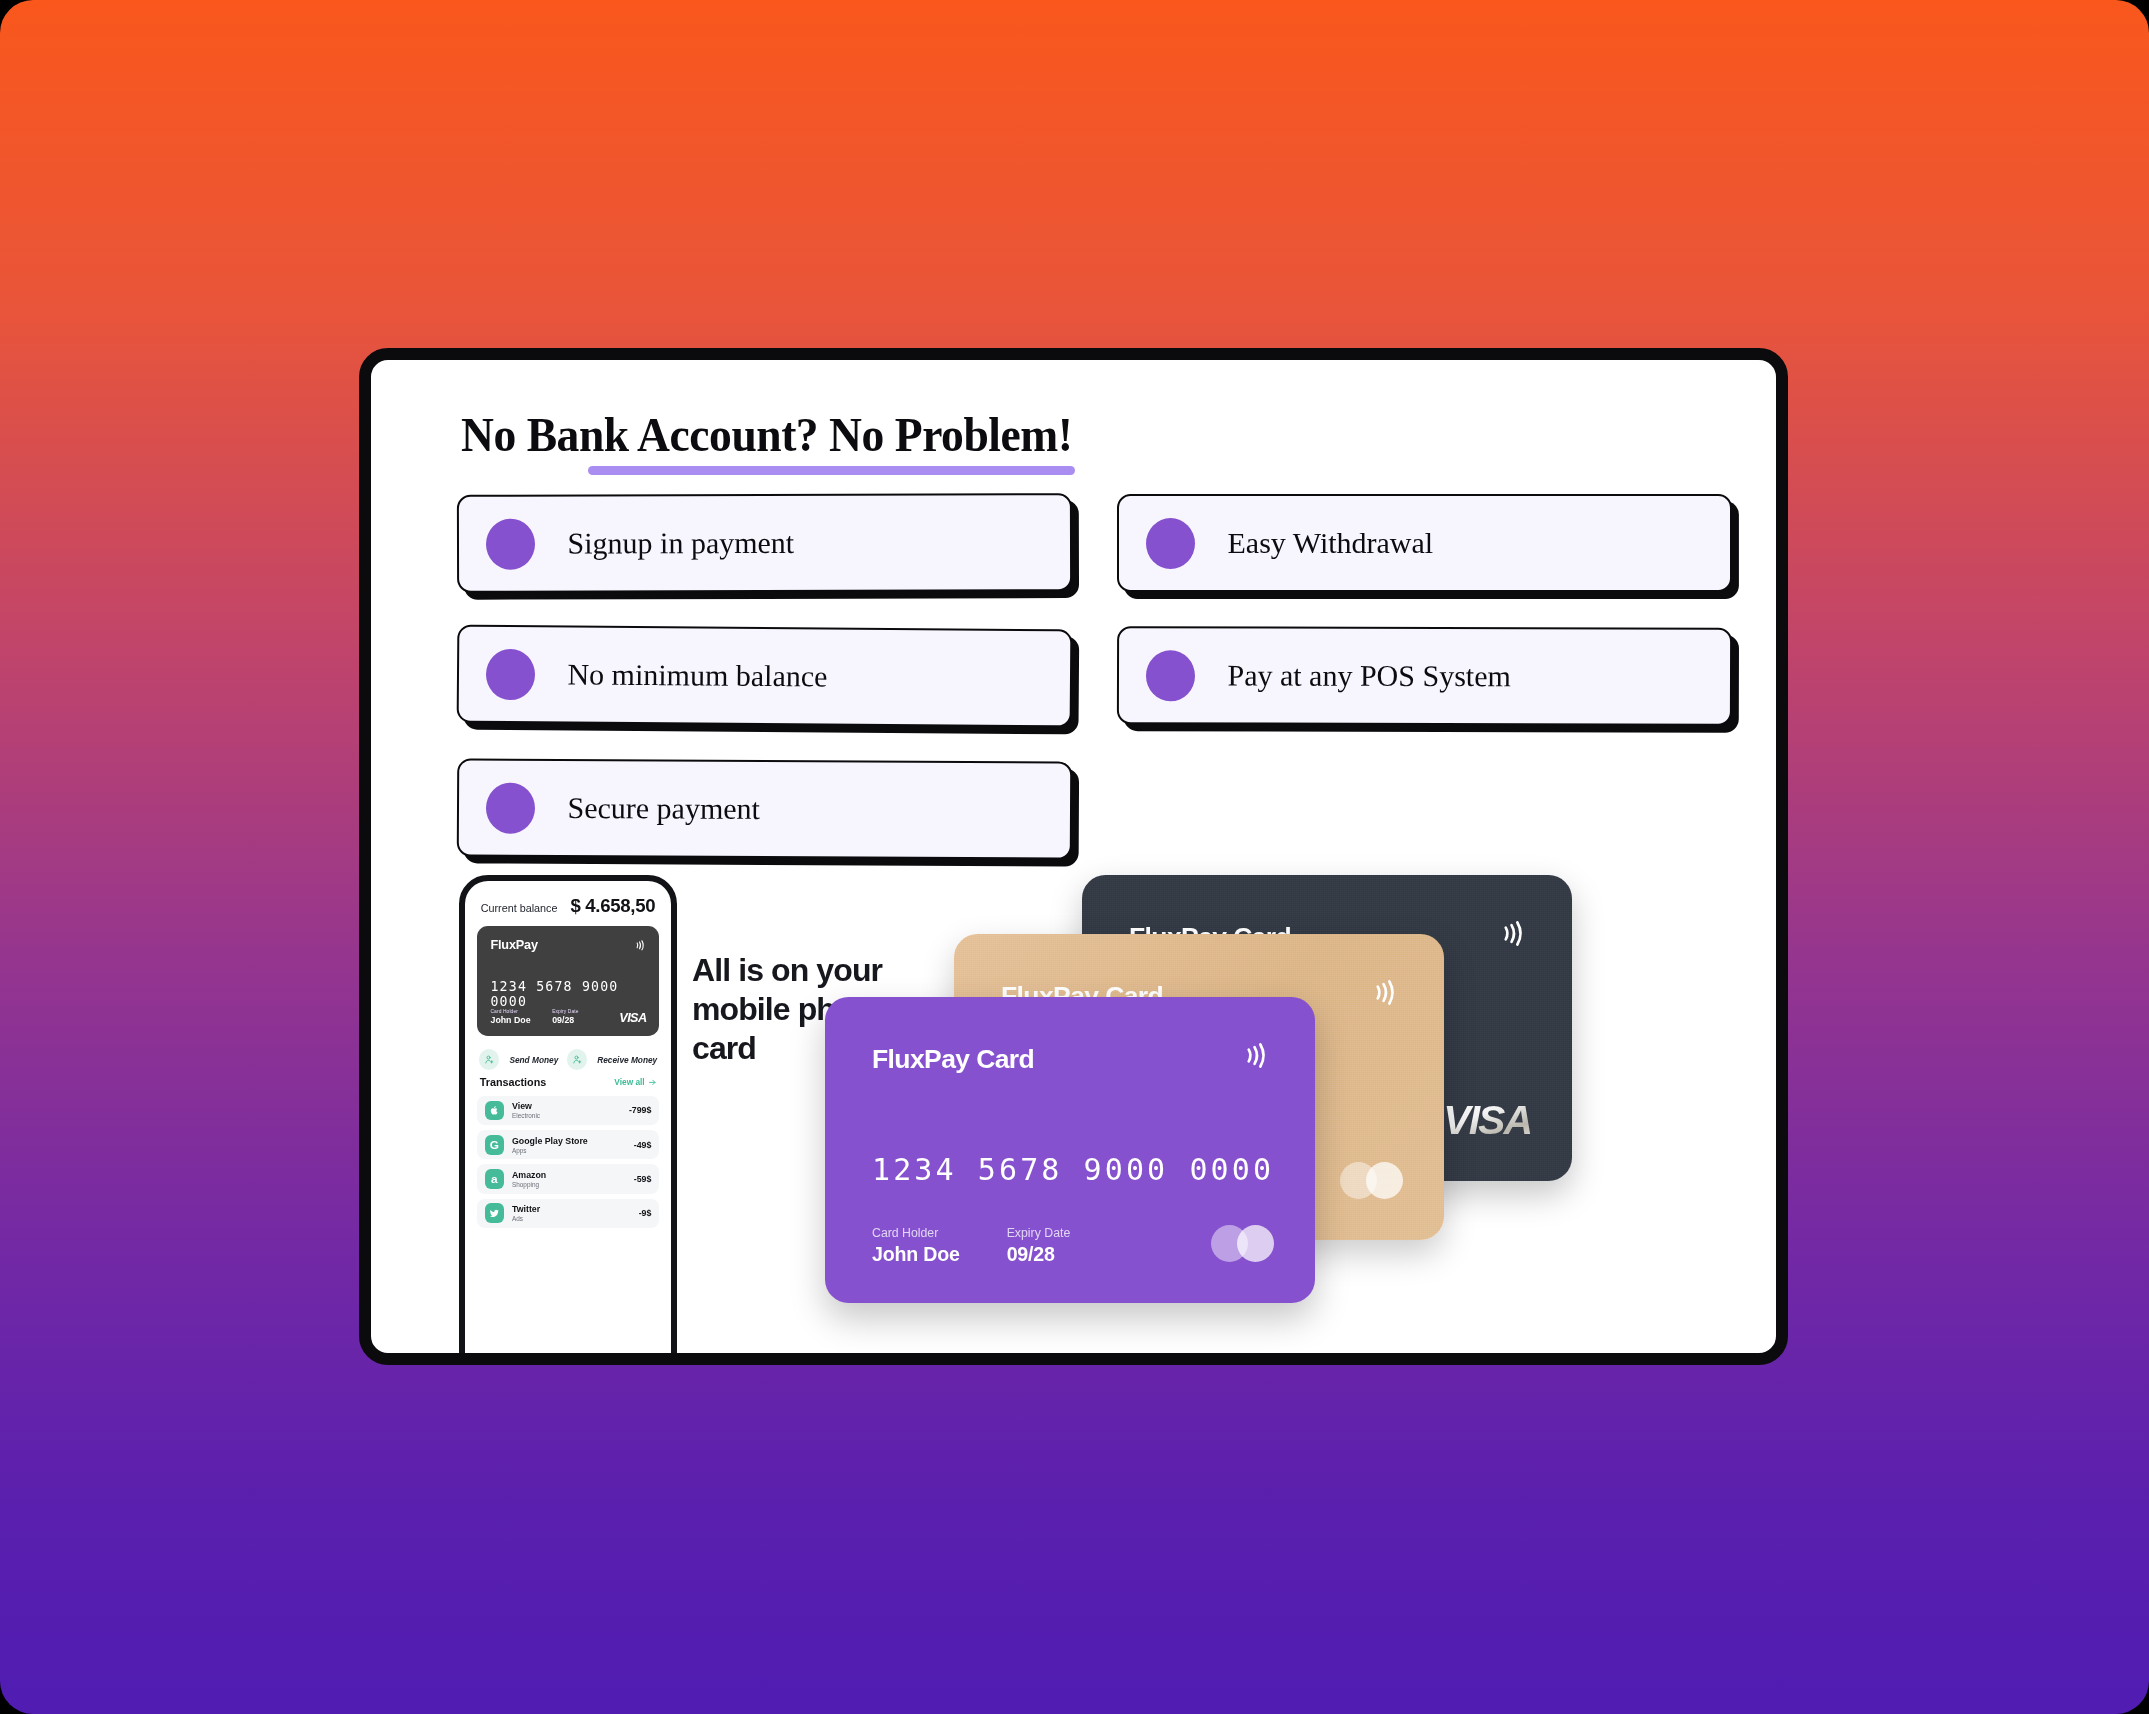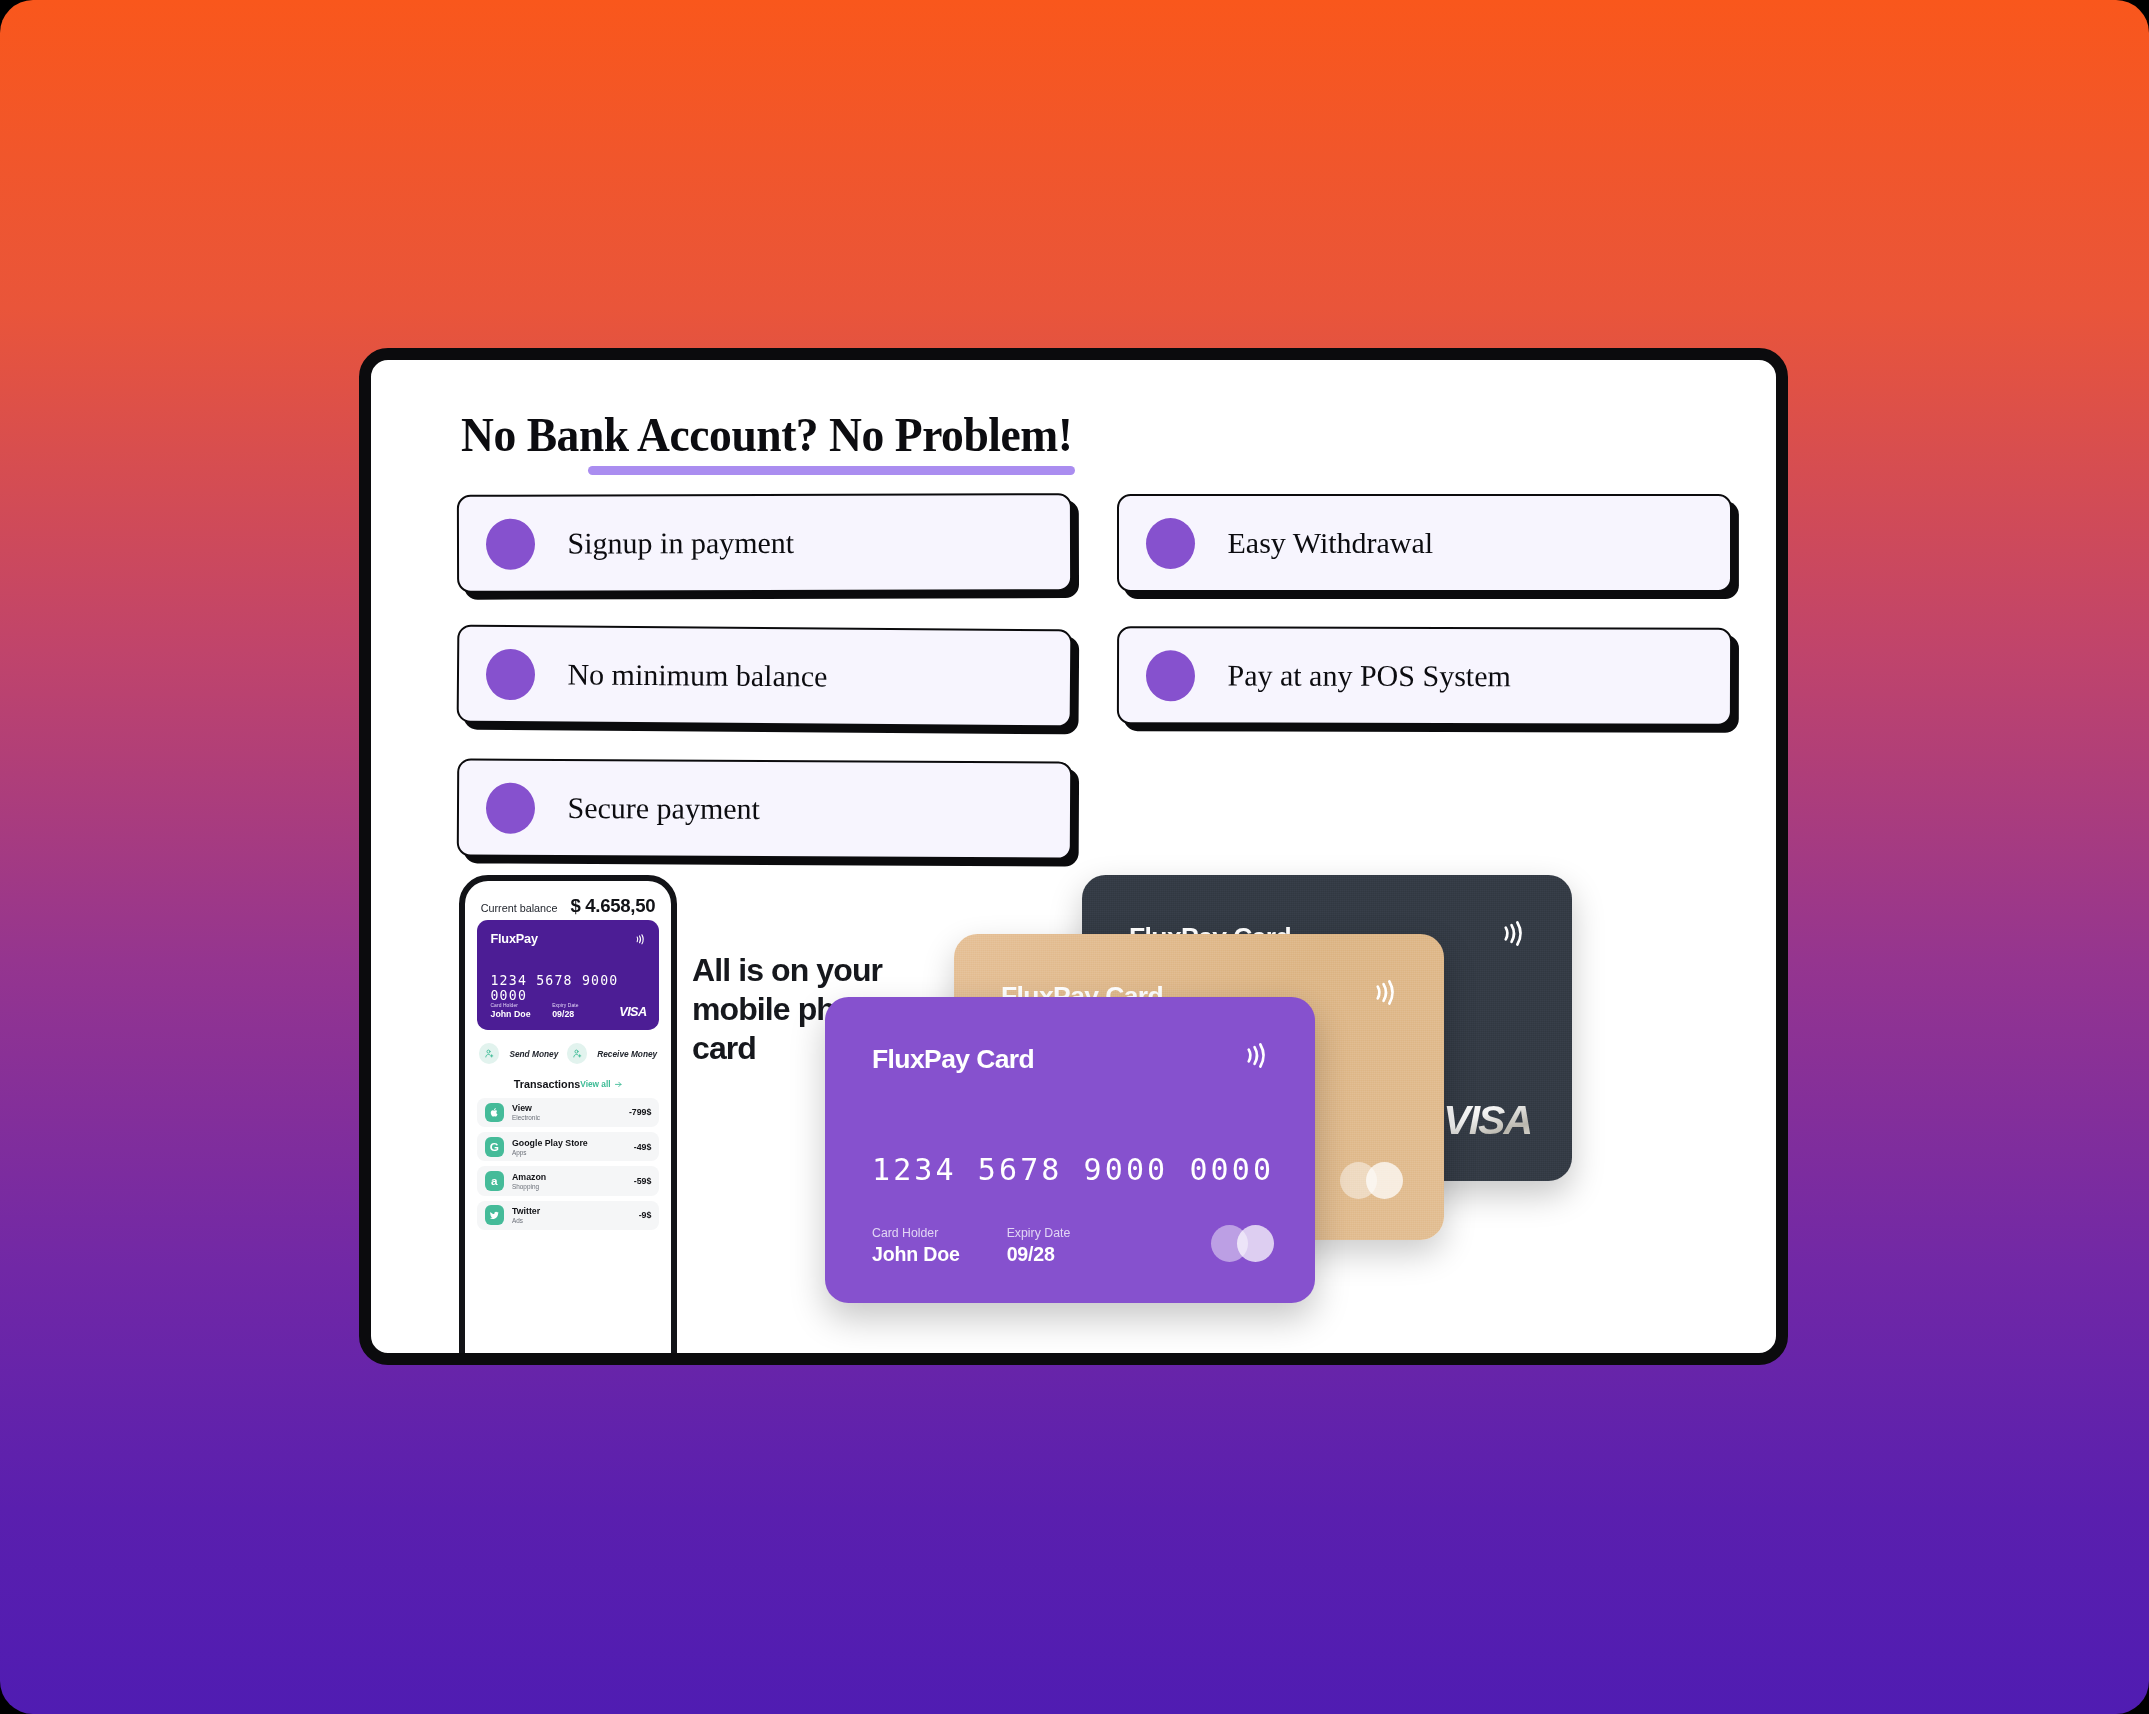--- a/index.html
+++ b/index.html
@@ -139,24 +139,24 @@
     align-items: baseline;
     justify-content: space-between;
     padding: 0 3.9px;
   }
   .ph-balance-label { font-size: 10.8px; color: #22262e; font-weight: 500; }
   .ph-balance-value { font-size: 18.6px; color: #121317; font-weight: 700; letter-spacing: -0.3px; }
 
   
   .mini-card {
     position: relative;
-    margin-top: 3px;
+    margin-top: 9px;
     height: 110px;
     border-radius: 10.8px;
-    background: #4c1d95;
+    background: #404040;
     padding: 12.7px 13.7px;
     color: #fff;
   }
   .mini-brand { font-size: 12.7px; font-weight: 700; letter-spacing: -0.2px; }
   .mini-nfc { position: absolute; right: 12.7px; top: 11.8px; }
   .mini-number {
     position: absolute;
     left: 13.7px;
     top: 53px;
     font-family: "DejaVu Sans Mono", monospace;
@@ -200,22 +200,22 @@
   .ph-action-ic {
     width: 20.6px; height: 20.6px;
     border-radius: 50%;
     background: #e2f3ee;
     display: flex; align-items: center; justify-content: center;
     flex: none;
   }
   .ph-action-lbl { font-size: 8.3px; color: #22262e; font-weight: 600; white-space: nowrap; }
 
   .ph-tx-head {
-    display: flex; align-items: center; justify-content: center;
-    margin-top: 14px; padding: 0 2.9px;
+    display: flex; align-items: center; justify-content: space-between;
+    margin-top: 6px; padding: 0 2.9px;
   }
   .ph-tx-title { font-size: 10.8px; font-weight: 600; color: #121317; }
   .ph-tx-all { font-size: 8.3px; color: #3cbb95; font-weight: 600; display:flex; align-items:center; gap:2.9px;}
 
   .ph-tx-list { margin-top: 7.8px; display: flex; flex-direction: column; gap: 4.9px; }
   .ph-tx {
     display: flex; align-items: center;
     background: #f5f6f7;
     border-radius: 7.8px;
     padding: 4.9px 7.8px;

